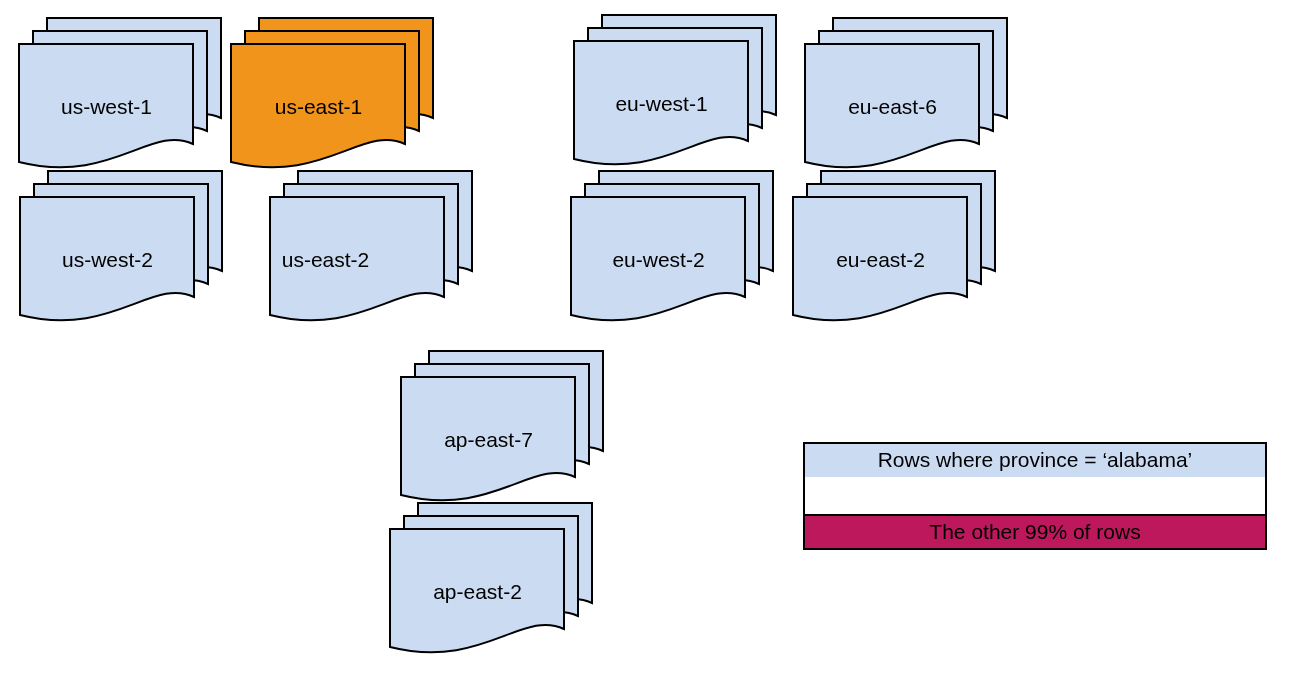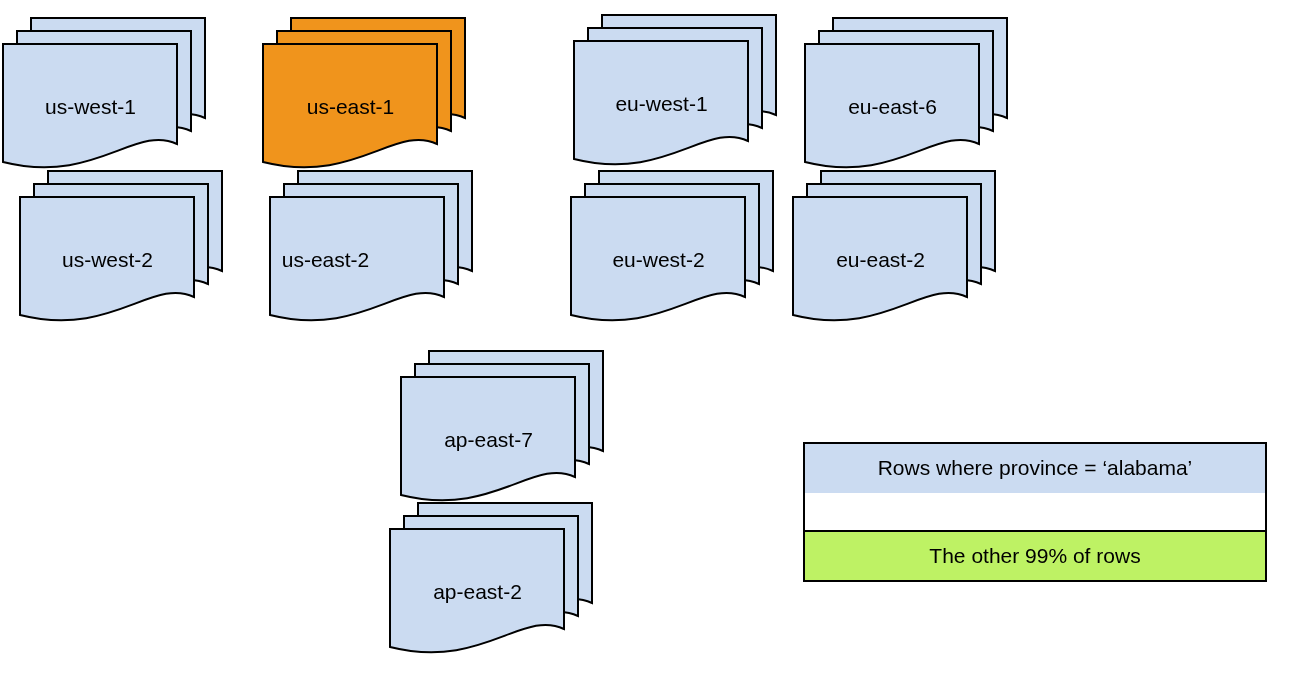--- a/index.html
+++ b/index.html
@@ -34,54 +34,54 @@
     height: 125px;
     display: flex;
     align-items: center;
     justify-content: center;
     font-size: 21px;
     color: #000000;
     user-select: none;
   }
 
   
-  .pos-us-west-1 { left: 2px;  top: 17px;  }
-  .pos-us-east-1 { left: 262px; top: 17px; text-decoration: underline;  }
+  .pos-us-west-1 { left: 18px;  top: 17px;  }
+  .pos-us-east-1 { left: 230px; top: 17px; text-decoration: underline;  }
   .pos-eu-west-1 { left: 573px; top: 14px;  }
   .pos-eu-east-1 { left: 804px; top: 17px;  }
   .pos-us-west-2 { left: 19px;  top: 170px; }
   .pos-us-east-2 { left: 237px; top: 170px; padding-left: 32px; }
   .pos-eu-west-2 { left: 570px; top: 170px; }
   .pos-eu-east-2 { left: 792px; top: 170px; }
   .pos-ap-east-1 { left: 400px; top: 350px; }
   .pos-ap-east-2 { left: 389px; top: 502px; }
 
   
   .legend {
     position: absolute;
     left: 803px;
     top: 442px;
     width: 464px;
-    height: 140px;
+    height: 108px;
     border: 2px solid #000000;
     box-sizing: border-box;
     display: flex;
     flex-direction: column;
   }
   .legend-row {
     flex: 1;
     display: flex;
     align-items: center;
     justify-content: center;
     font-size: 21px;
     color: #000000;
   }
   .legend-row + .legend-row { border-top: 2px solid #000000; }
   .legend-row.blue   { background: #CBDBF1; }
-  .legend-row.orange { background: #bef264; margin-top: 37px; }
+  .legend-row.orange { background: #be185d; margin-top: 37px; }
 
   .defs-holder { position: absolute; width: 0; height: 0; }
 </style>
 </head>
 <body>
 
 <div class="canvas">
 
   <svg class="defs-holder" aria-hidden="true">
     <defs>

